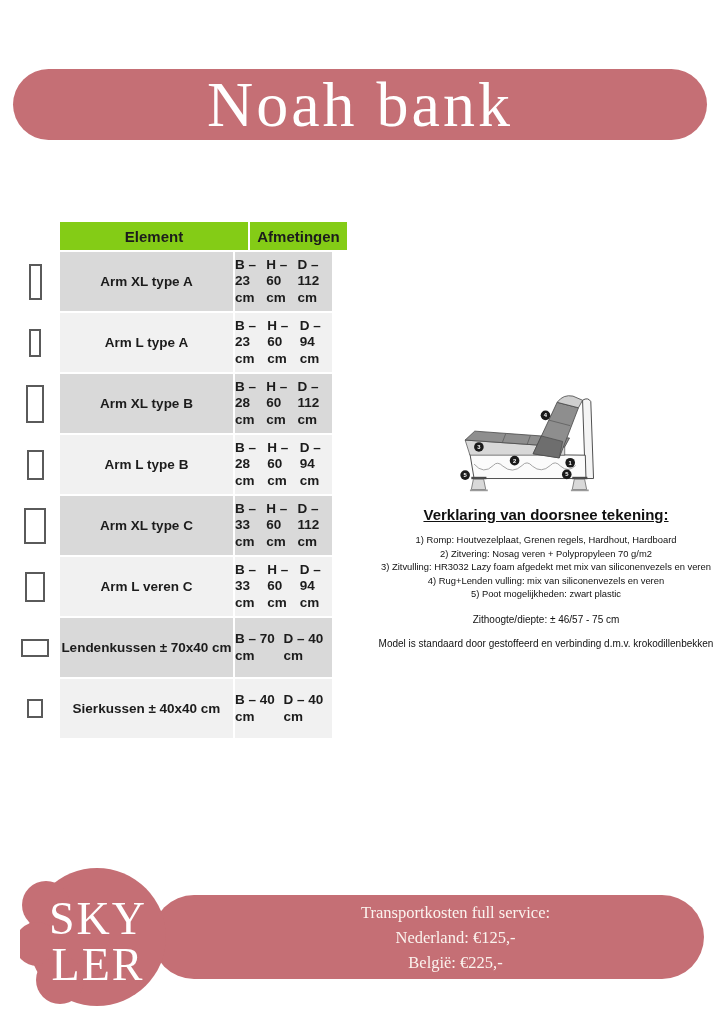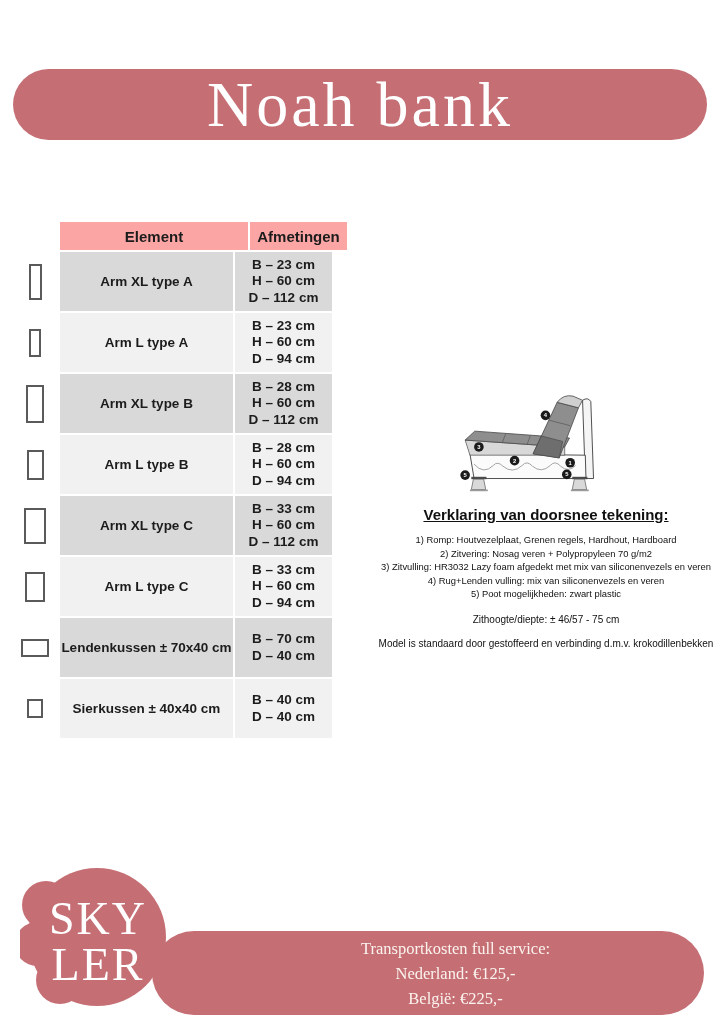--- a/index.html
+++ b/index.html
@@ -8,45 +8,45 @@
 
   
   .banner{position:absolute;left:13px;top:69px;width:694px;height:71px;background:#c56f75;
           border-radius:40px;display:flex;align-items:center;justify-content:center;}
   .banner-title{font-family:"Liberation Serif",serif;font-weight:400;font-size:64px;
                 color:#ffffff;letter-spacing:3px;line-height:1;}
 
   
   .spec-table{position:absolute;left:10px;top:222px;}
   .thead{display:flex;margin-left:50px;margin-bottom:2px;}
-  .th{height:28px;background:#fca5a5;display:flex;align-items:center;justify-content:center;
+  .th{height:28px;background:#84cc16;display:flex;align-items:center;justify-content:center;
       font-weight:bold;font-size:15px;}
   .th-el{width:188px;margin-right:2px;}
   .th-afm{width:97px;}
   .trow{display:flex;height:59px;margin-bottom:2px;}
   .icon-box{width:50px;display:flex;align-items:center;justify-content:center;}
   .shape{display:block;background:#ffffff;border:2px solid #5a5a5a;box-sizing:border-box;}
   .cell{display:flex;font-weight:bold;font-size:13.5px;}
   .cell-el{width:173px;margin-right:2px;align-items:center;justify-content:center;text-align:center;}
-  .cell-dims{width:97px;flex-direction:column;align-items:center;justify-content:center;line-height:16.5px;}
+  .cell-dims{width:97px;flex-direction:row;align-items:center;justify-content:center;line-height:16.5px;}
   .trow:nth-child(odd) .cell{background:#d9d9d9;}
   .trow:nth-child(even) .cell{background:#f1f1f1;}
 
   
   .diagram{position:absolute;left:372px;top:392px;width:348px;text-align:center;color:#111;}
   .sofa{width:146px;height:103px;margin-right:34px;}
   .legend-title{font-size:15px;font-weight:bold;text-decoration:underline;margin-top:7px;}
   .legend-lines{margin-top:10px;}
   .legend-line{font-size:9.4px;line-height:13.5px;white-space:nowrap;}
   .seat-height{font-size:10px;margin-top:13px;}
   .model-note{font-size:10px;margin-top:13px;white-space:nowrap;}
 
   
   .footer-bar{position:absolute;left:152px;top:895px;width:552px;height:84px;background:#c56f75;
-              border-radius:42px;display:flex;align-items:center;padding-left:55px;box-sizing:border-box;margin-top:36px;}
+              border-radius:42px;display:flex;align-items:center;padding-left:55px;box-sizing:border-box;}
   .fcol{flex:1;text-align:center;font-family:"Liberation Serif",serif;font-size:16.5px;
         line-height:25px;color:#fbf3ee;}
   .logo{position:absolute;left:20px;top:860px;width:150px;height:150px;}
   .logo text{font-family:"Liberation Serif",serif;fill:#ffffff;letter-spacing:2px;}
 </style>
 </head>
 <body>
 
 <div class="page">
 
@@ -117,21 +117,21 @@
             <div>B – 33 cm</div>
             <div>H – 60 cm</div>
             <div>D – 112 cm</div>
           </div>
     </div>
 
     <div class="trow">
       <div class="icon-box">
         <span class="shape" style="width: 20px; height: 30px;"></span>
       </div>
-      <div class="cell cell-el">Arm L type C</div>
+      <div class="cell cell-el">Arm L veren C</div>
       <div class="cell cell-dims">
             <div>B – 33 cm</div>
             <div>H – 60 cm</div>
             <div>D – 94 cm</div>
           </div>
     </div>
 
     <div class="trow">
       <div class="icon-box">
         <span class="shape" style="width: 28px; height: 18px;"></span>

